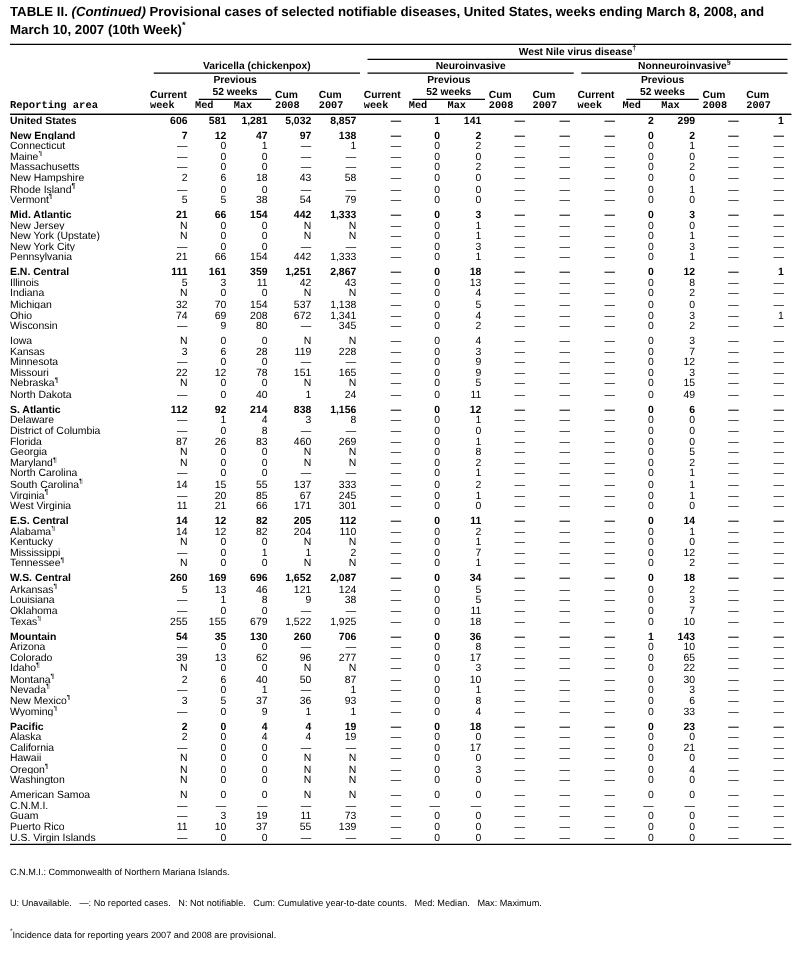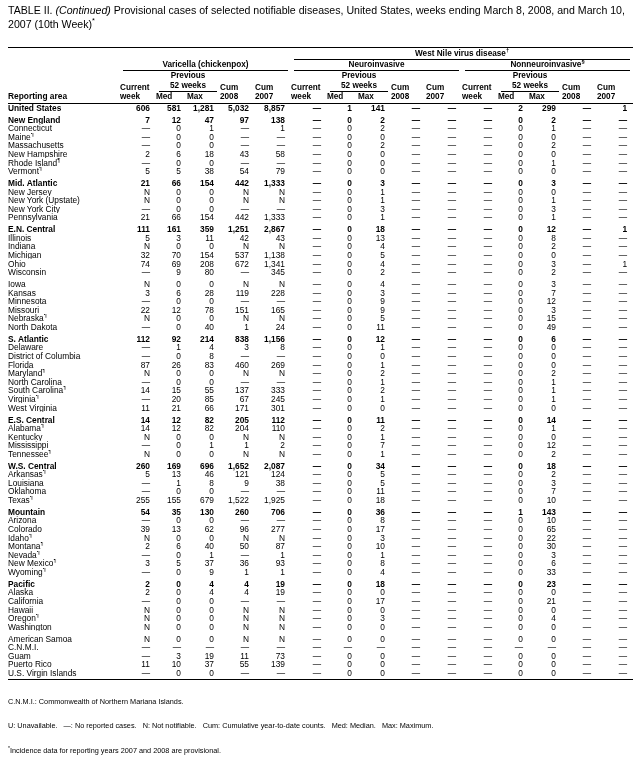--- a/index.html
+++ b/index.html
@@ -1,29 +1,29 @@
 <!DOCTYPE html>
 <html><head>
 <meta charset="utf-8">
 <style>
   html,body{margin:0;padding:0;background:#fff;color:#000;width:641px;height:780px;overflow:hidden;
     font-family:"Liberation Sans","DejaVu Sans",sans-serif;}
   .page{padding:4px 8px 0 8px;width:625px;}
-  .title{font-size:10.6px;font-weight:normal;line-height:1.3;border-bottom:1.5px solid #000;padding-bottom:15px;}
+  .title{font-size:10.6px;font-weight:bold;line-height:1.3;border-bottom:1.5px solid #000;padding-bottom:3px;}
   .title .cont{font-style:italic;}
   sup{font-size:70%;vertical-align:super;line-height:0;}
   table{border-collapse:collapse;table-layout:fixed;width:625px;margin-top:1px;}
   col.c-area{width:112px;}
   col.cw{width:36px}col.cm{width:31px}col.cx{width:33px}col.c8{width:35px}col.c7{width:36px}
   th{font-weight:bold;font-size:8.2px;padding:0;vertical-align:bottom;line-height:1.15;}
   th.grp{text-align:center;}
   th.grp .u{border-bottom:1px solid #000;margin:0 3px;padding-bottom:1px;display:block;}
   th.colhead{text-align:left;padding-right:6px;white-space:nowrap;}
   th.area-head{text-align:left;font-size:8.4px;}
-  tr.h5 th{border-bottom:1.5px solid #000;padding-bottom:1px;}
+  tr.h5 th{border-bottom:1.5px solid #000;padding-bottom:1px;font-family:Liberation Mono, monospace;}
   td{font-size:8.35px;line-height:1.0;padding:0;white-space:nowrap;}
   td.area{text-align:left;overflow:hidden;}
   td.num{text-align:right;padding-right:6px;}
   tr.b td{font-weight:bold;}
   tbody:not(:first-of-type) tr:first-child td{padding-top:3.5px;}
   tbody tr{height:8.6px;}
   .rule-bottom{border-top:1.5px solid #000;margin-top:1px;}
   .footnotes{font-size:7.3px;line-height:1.12;margin-top:2px;white-space:pre-wrap;}
   .fn{padding-left:5px;text-indent:-5px;}
 </style>
@@ -655,20 +655,38 @@
           <td class="num">1</td>
           <td class="num">—</td>
           <td class="num">—</td>
           <td class="num">—</td>
           <td class="num">0</td>
           <td class="num">0</td>
           <td class="num">—</td>
           <td class="num">—</td>
         </tr>
         <tr>
+          <td class="area">Georgia</td>
+          <td class="num">N</td>
+          <td class="num">0</td>
+          <td class="num">0</td>
+          <td class="num">N</td>
+          <td class="num">N</td>
+          <td class="num">—</td>
+          <td class="num">0</td>
+          <td class="num">8</td>
+          <td class="num">—</td>
+          <td class="num">—</td>
+          <td class="num">—</td>
+          <td class="num">0</td>
+          <td class="num">5</td>
+          <td class="num">—</td>
+          <td class="num">—</td>
+        </tr>
+        <tr>
           <td class="area">Maryland<sup>¶</sup></td>
           <td class="num">N</td>
           <td class="num">0</td>
           <td class="num">0</td>
           <td class="num">N</td>
           <td class="num">N</td>
           <td class="num">—</td>
           <td class="num">0</td>
           <td class="num">2</td>
           <td class="num">—</td>

